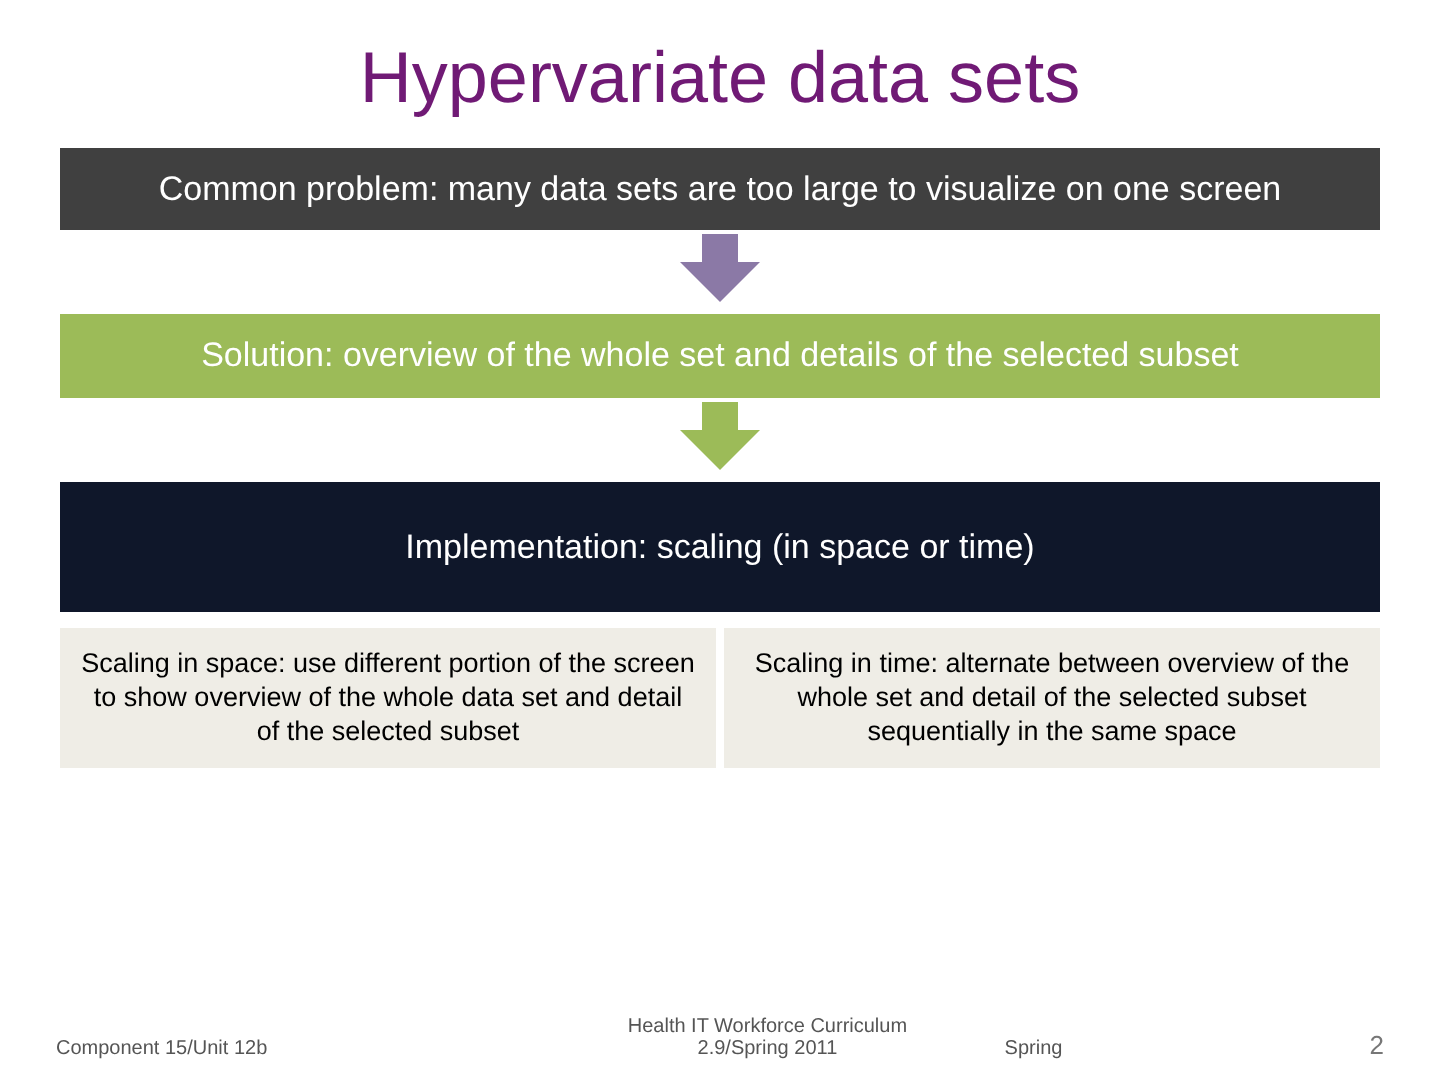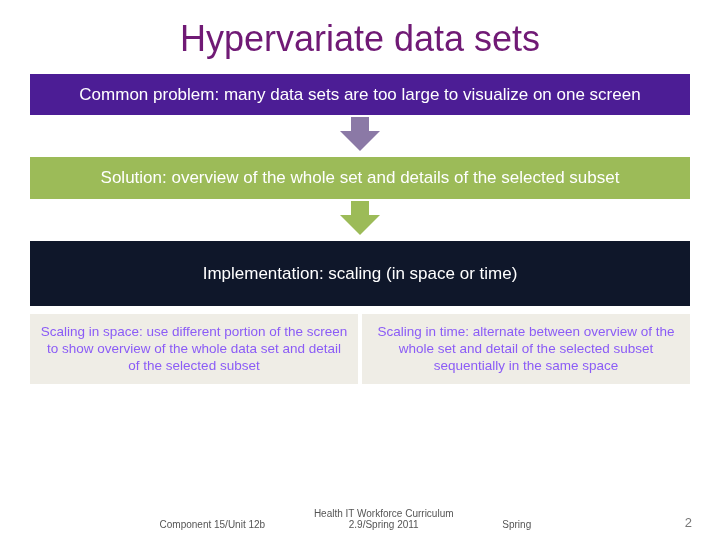--- a/index.html
+++ b/index.html
@@ -18,21 +18,21 @@
   .block {
     border: 2px solid #fff;
     color: #fff;
     text-align: center;
     font-size: 17px;
     line-height: 1.25;
     padding: 10px 16px;
     font-family: Arial, Helvetica, sans-serif;
     box-shadow: 0 0 0 5px rgba(0,0,0,0);
   }
-  .block.purple { background: #4c1d95; }
+  .block.purple { background: #404040; }
   .block.green  { background: #9cbb58; }
   .block.red    { background: #0f172a; padding-top: 22px; padding-bottom: 22px; }
   .arrow-wrap {
     height: 38px;
     display: flex;
     justify-content: center;
     align-items: flex-start;
   }
   .arrow {
     position: relative;
@@ -62,39 +62,39 @@
 
   .subrow {
     display: flex;
     width: 100%;
     margin-top: 4px;
   }
   .subcell {
     flex: 1 1 50%;
     background: #efede6;
     border: 2px solid #fff;
-    color: #8b5cf6;
+    color: #000000;
     font-size: 13.5px;
     line-height: 1.25;
     text-align: center;
     padding: 10px 10px;
     font-family: Arial, Helvetica, sans-serif;
   }
 
   .footer {
     position: absolute;
     left: 0; right: 0; bottom: 10px;
     display: flex;
     align-items: flex-end;
     font-size: 10px;
     color: #555;
     font-family: Arial, Helvetica, sans-serif;
     padding: 0 28px;
   }
-  .footer .left  { flex: 1; text-align: right; margin-top: 20px; }
+  .footer .left  { flex: 1; text-align: left; margin-top: 20px; }
   .footer .mid   { flex: 1; text-align: center; }
   .footer .right { flex: 0.6; text-align: left; }
   .footer .num   { flex: 0.2; text-align: right; font-size: 13px; color: #777; }
 </style>
 </head>
 <body>
 
 <div class="slide">
 
   <div class="title">Hypervariate data sets</div>

